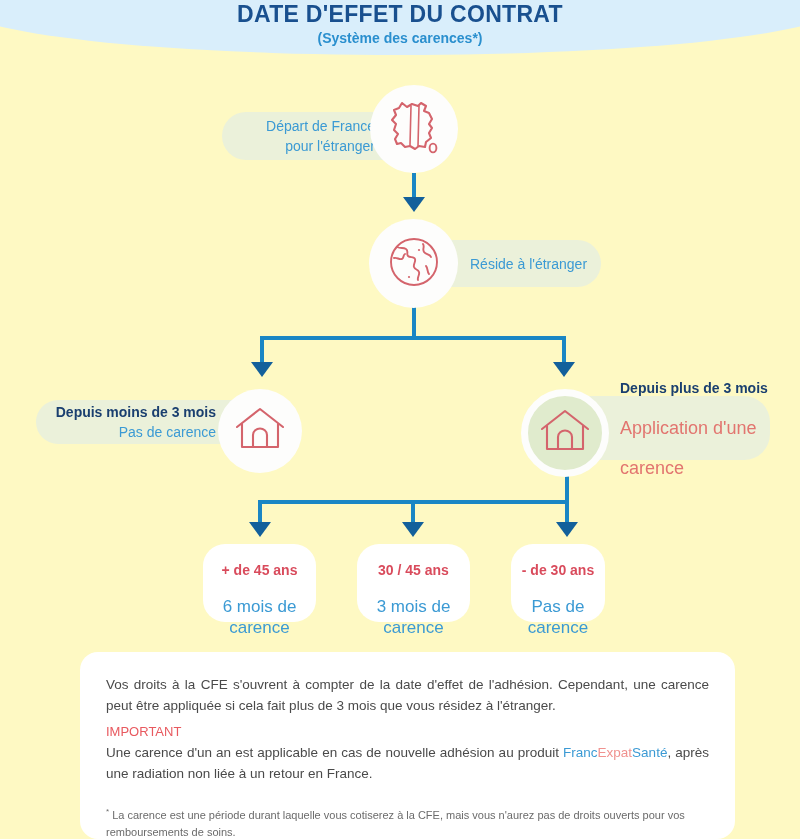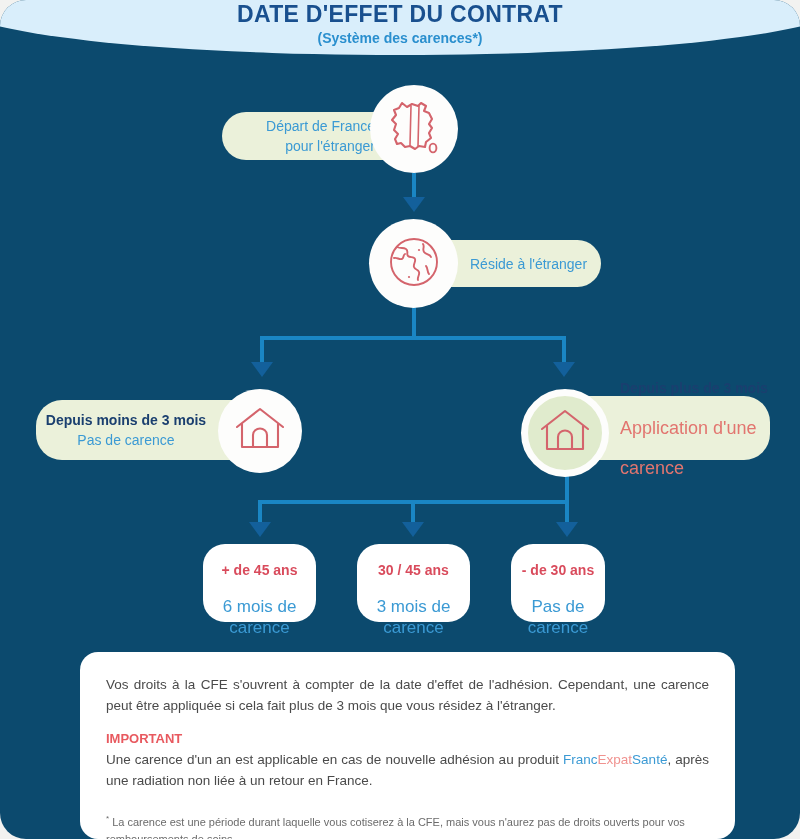--- a/index.html
+++ b/index.html
@@ -9,23 +9,22 @@
     height: 839px;
     background: #f2f2f0;
     font-family: "Liberation Sans", sans-serif;
     overflow: hidden;
   }
 
   #page {
     position: relative;
     width: 800px;
     height: 839px;
-    background: #0c4a6e;
+    background: #fef9c3;
     overflow: hidden;
-    border-radius: 26px;
   }
 
   
   #header {
     position: absolute;
     left: -40px;
     top: -120px;
     width: 880px;
     height: 175px;
     background: #d9eefb;
@@ -151,23 +150,23 @@
     padding: 22px 26px 0 26px;
   }
   .para {
     font-size: 13.5px;
     color: #4a4a4a;
     line-height: 21px;
     text-align: justify;
   }
   #important-label {
     font-size: 13px;
-    font-weight: bold;
+    font-weight: normal;
     color: #e8595f;
-    margin-top: 14px;
+    margin-top: 7px;
     line-height: 18px;
   }
   .para-2 { margin-top: 1px; }
   .brand-franc { color: #3b9ad4; }
   .brand-expat { color: #f0928f; }
   .brand-sante { color: #3b9ad4; }
   #footnote {
     font-size: 11px;
     color: #6b6b6b;
     line-height: 17px;
@@ -228,21 +227,21 @@
     </span>
   </div>
 
   <div class="vline" style="left:412px; top:306px; height:32px;"></div>
   <div class="hline" style="left:260px; top:336px; width:306px;"></div>
   <div class="vline" style="left:260px; top:336px; height:32px;"></div>
   <div class="vline" style="left:562px; top:336px; height:32px;"></div>
   <div class="arrowhead" style="left:251px; top:362px;"></div>
   <div class="arrowhead" style="left:553px; top:362px;"></div>
 
-  <div class="pill" style="left:36px; top:400px; width:232px; height:60px; align-items:center; padding-right:52px;">
+  <div class="pill" style="left:36px; top:400px; width:232px; height:44px; align-items:flex-end; padding-right:52px;">
     <div class="pill-line-bold" style="text-align:right;">Depuis moins de 3 mois</div>
     <div class="pill-line-blue" style="text-align:right;">Pas de carence</div>
   </div>
 
   <div class="circle circle-white" style="left:218px; top:389px; width:84px; height:84px;">
     <span>
       <svg width="50" height="44" viewBox="0 0 50 44" fill="none" stroke="#d4646c" stroke-width="2.1" stroke-linejoin="round" stroke-linecap="round">
         <path d="M2 20 L25 2 L48 20"></path>
         <path d="M7 17 L7 40 L43 40 L43 17"></path>
         <path d="M18 40 L18 28 C18 24 21.5 21.5 25 21.5 C28.5 21.5 32 24 32 28 L32 40"></path>

